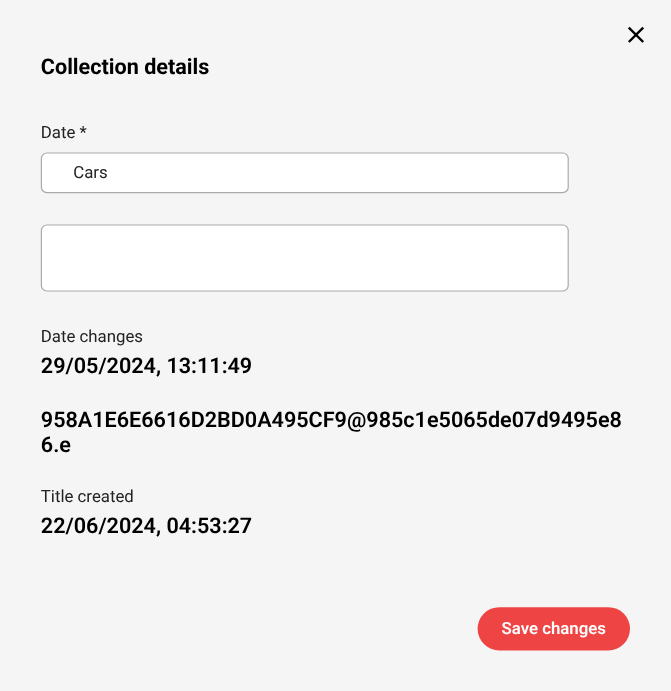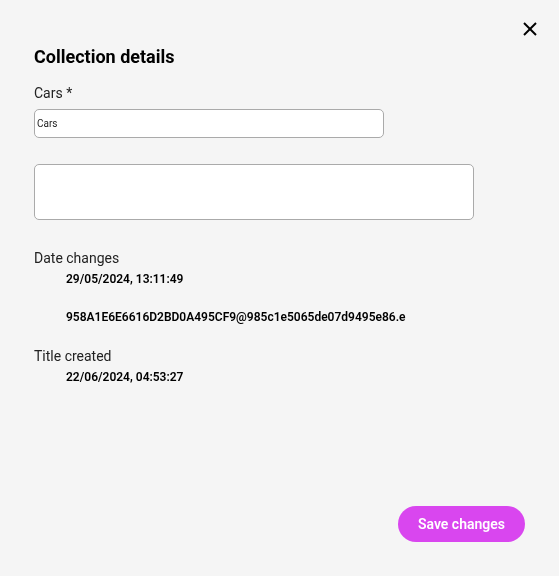--- a/index.html
+++ b/index.html
@@ -31,35 +31,35 @@
     }
     .close-btn svg {
       width: 16px;
       height: 16px;
     }
     .heading {
       font-size: 18px;
       font-weight: 700;
       color: #000;
       margin-top: 28px;
-      margin-bottom: 18px;
+      margin-bottom: 36px;
     }
     .field-group {
       margin-bottom: 26px;
     }
     .field-label {
       font-size: 14px;
       color: #222;
       margin-bottom: 8px;
       display: block;
     }
     .text-input {
-      width: 350px;
-      padding: 8px 2px;
-      font-size: 10px;
+      width: 440px;
+      padding: 8px 26px;
+      font-size: 14px;
       border: 1px solid #aaa;
       border-radius: 5px;
       background: #fff;
       color: #222;
       font-family: inherit;
     }
     .text-area {
       width: 440px;
       height: 56px;
       padding: 8px 10px;
@@ -74,33 +74,32 @@
     .readonly-group {
       margin-bottom: 24px;
     }
     .readonly-label {
       font-size: 14px;
       color: #222;
       margin-bottom: 6px;
       display: block;
     }
     .readonly-value {
-      font-size: 12px;
+      font-size: 18px;
       color: #000;
       font-weight: 600;
       word-break: break-all;
-      margin-left: 32px;
     }
     .footer {
       position: absolute;
       bottom: 34px;
       right: 34px;
     }
     .save-btn {
-      background: #d946ef;
+      background: #ef4444;
       color: #fff;
       border: none;
       border-radius: 20px;
       padding: 10px 20px;
       font-size: 14px;
       font-weight: 600;
       cursor: pointer;
       font-family: inherit;
     }
   </style>
@@ -110,21 +109,21 @@
 <button class="close-btn">
   <svg viewBox="0 0 16 16" stroke="#000" stroke-width="2" fill="none">
     <line x1="2" y1="2" x2="14" y2="14"></line>
     <line x1="14" y1="2" x2="2" y2="14"></line>
   </svg>
 </button>
 
 <h1 class="heading">Collection details</h1>
 
 <div class="field-group">
-  <label class="field-label">Cars *</label>
+  <label class="field-label">Date *</label>
   <input type="text" class="text-input" value="Cars" style="">
 </div>
 
 <div class="field-group">
   <textarea class="text-area" style=""></textarea>
 </div>
 
 <div class="readonly-group">
   <div class="readonly-label">Date changes</div>
   <div class="readonly-value">29/05/2024, 13:11:49</div>

